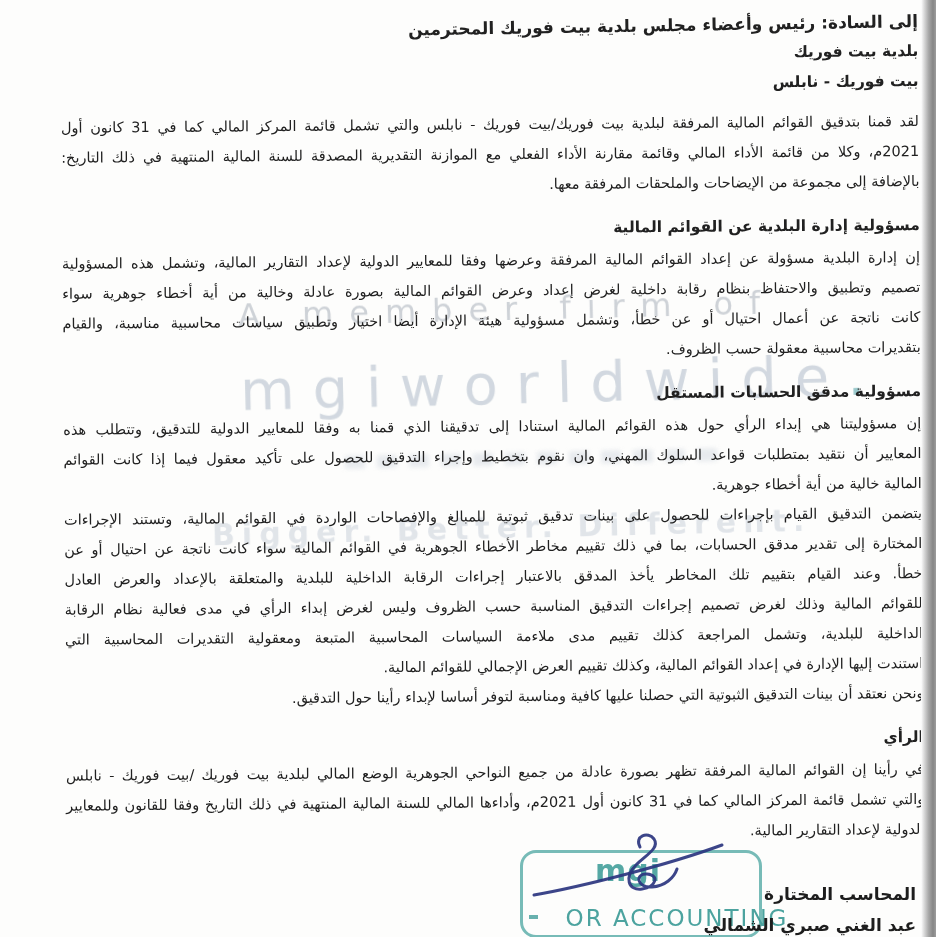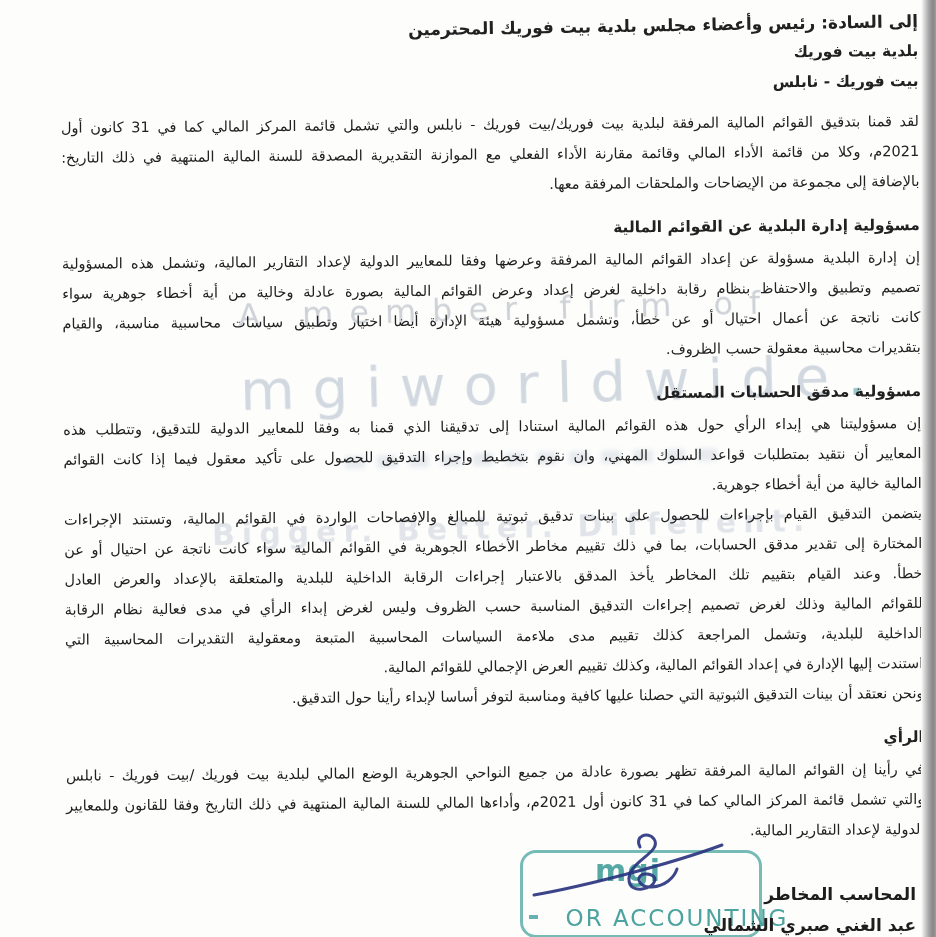--- a/index.html
+++ b/index.html
@@ -137,18 +137,18 @@
   <div class="sign-area">
     <div class="stamp">
       <div class="stamp-brand">mgi</div>
       <div class="stamp-partial"></div>
       <div class="stamp-caption">OR ACCOUNTING</div>
     </div>
     <svg class="sig-svg" viewBox="0 0 200 72" aria-hidden="true">
       <path d="M 6,64 C 52,56 140,34 194,14"></path>
       <path d="M 112,16 C 106,5 120,0 126,8 C 132,17 118,24 108,34 C 96,46 100,60 114,58 C 128,56 132,44 119,43 C 107,42 108,57 124,56 C 137,55 146,47 149,38"></path>
     </svg>
-    <div class="signer-title">المحاسب المخاطر</div>
+    <div class="signer-title">المحاسب المختارة</div>
     <div class="signer-name">عبد الغني صبري الشمالي</div>
   </div>
 
   <div class="scan-edge"></div>
 </div>
 
 </body></html>

